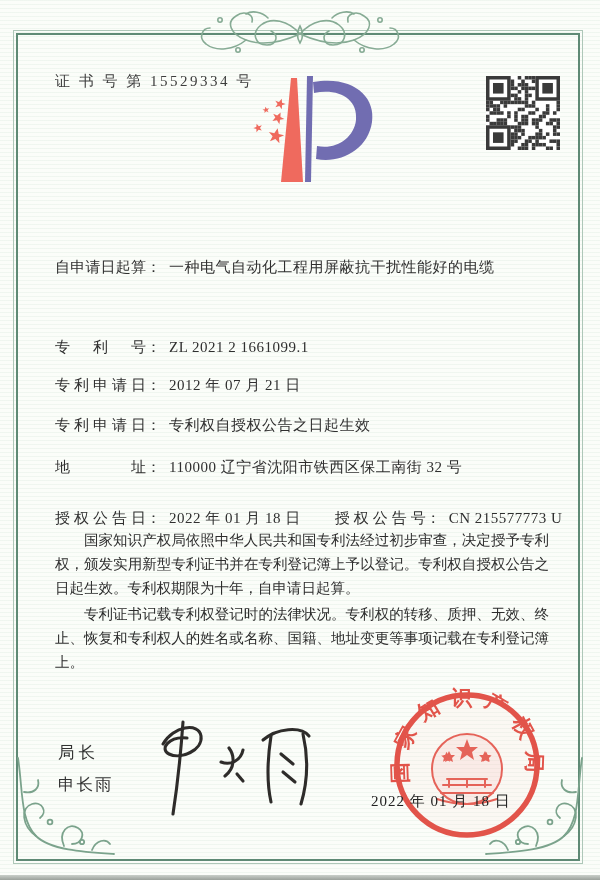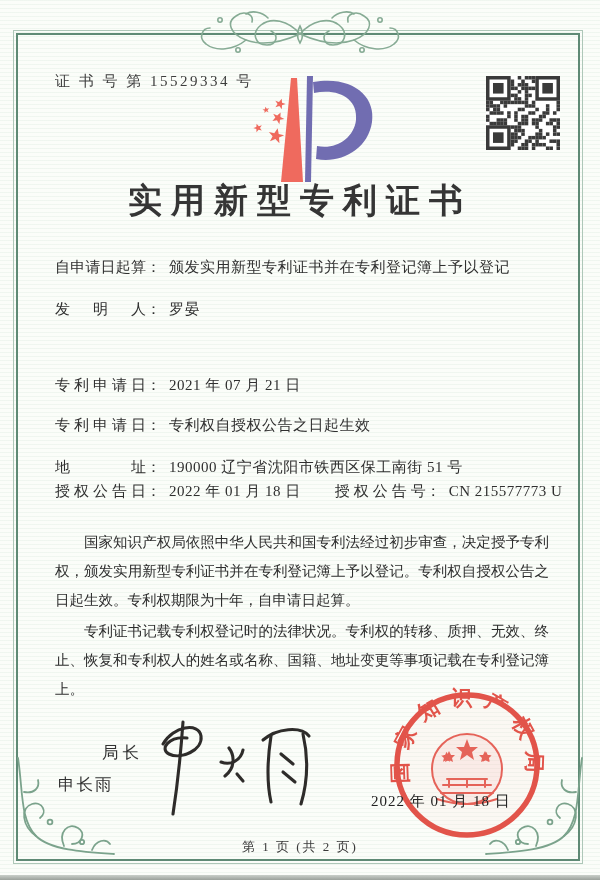--- a/index.html
+++ b/index.html
@@ -20,24 +20,24 @@
   .qr{position:absolute; left:486px; top:76px;}
   .logo{position:absolute; left:232px; top:70px;}
   .title{position:absolute; left:0; right:0; top:178px; text-align:center; font-size:34px; font-weight:600; letter-spacing:9px; color:#353535;}
 
   .frow{position:absolute; left:55px; width:500px; font-size:15px; white-space:nowrap; color:#2f2f2f;}
   .flabel{display:inline-block; width:91px; text-align:justify; text-align-last:justify; -moz-text-align-last:justify;}
   .fcolon{display:inline-block; margin-right:8px;}
   .fvalue{letter-spacing:0.5px;}
   .fpair2{margin-left:34px;}
 
-  .paras{position:absolute; left:55px; top:528px; width:494px; font-size:14.5px; line-height:29px; color:#2d2d2d; text-align:justify;}
+  .paras{position:absolute; left:55px; top:528px; width:494px; font-size:14.5px; line-height:24px; color:#2d2d2d; text-align:justify;}
   .paras p{margin:0 0 2px 0; text-indent:2em;}
 
-  .sig-title{position:absolute; left:58px; top:742px; font-size:16.5px; letter-spacing:4px; color:#333;margin-left:44px;}
+  .sig-title{position:absolute; left:58px; top:742px; font-size:16.5px; letter-spacing:4px; color:#333;}
   .sig-name{position:absolute; left:58px; top:774px; font-size:16.5px; letter-spacing:2px; color:#333;}
   .sig-script{position:absolute; left:125px; top:710px;}
 
   .seal{position:absolute; left:389px; top:687px;}
   .seal-date{position:absolute; left:371px; top:792px; font-size:15px; letter-spacing:1px; color:#222; white-space:nowrap;}
 
   .footer{position:absolute; left:0; right:0; top:838px; text-align:center; font-size:13px; letter-spacing:2px; color:#3a3a3a;}
 
   .orn{position:absolute; pointer-events:none;}
   .orn-top{left:150px; top:4px;}
@@ -269,38 +269,37 @@
         </g>
       <path d="M0,0 h24 v24 h-24 Z M3.4,3.4 v17.2 h17.2 v-17.2 Z" transform="translate(0,0)"></path>
       <rect x="6.8" y="6.8" width="10.3" height="10.3"></rect>
       <path d="M48,0 h24 v24 h-24 Z M51.4,3.4 v17.2 h17.2 v-17.2 Z"></path>
       <rect x="54.8" y="6.8" width="10.3" height="10.3"></rect>
       <path d="M0,48 h24 v24 h-24 Z M3.4,51.4 v17.2 h17.2 v-17.2 Z"></path>
       <rect x="6.8" y="54.8" width="10.3" height="10.3"></rect>
     </g>
   </svg>
 
-  <div class="title">实用新型专利证书</div>
 
   <div class="frow" style="top:258px">
-    <span class="flabel">自申请日起算</span><span class="fcolon">：</span><span class="fvalue">颁发实用新型专利证书并在专利登记簿上予以登记</span>
-  </div>
-  <div class="frow" style="top:300px">
-    <span class="flabel">发明人</span><span class="fcolon">：</span><span class="fvalue">罗晏</span>
+    <span class="flabel">自申请日起算</span><span class="fcolon">：</span><span class="fvalue">一种电气自动化工程用屏蔽抗干扰性能好的电缆</span>
+  </div>
+  <div class="frow" style="top:338px">
+    <span class="flabel">专利号</span><span class="fcolon">：</span><span class="fvalue">ZL 2021 2 1661099.1</span>
   </div>
   <div class="frow" style="top:376px">
-    <span class="flabel">专利申请日</span><span class="fcolon">：</span><span class="fvalue">2021 年 07 月 21 日</span>
+    <span class="flabel">专利申请日</span><span class="fcolon">：</span><span class="fvalue">2012 年 07 月 21 日</span>
   </div>
   <div class="frow" style="top:416px">
     <span class="flabel">专利申请日</span><span class="fcolon">：</span><span class="fvalue">专利权自授权公告之日起生效</span>
   </div>
   <div class="frow" style="top:458px">
-    <span class="flabel">地址</span><span class="fcolon">：</span><span class="fvalue">190000 辽宁省沈阳市铁西区保工南街 51 号</span>
-  </div>
-  <div class="frow" style="top:482px">
+    <span class="flabel">地址</span><span class="fcolon">：</span><span class="fvalue">110000 辽宁省沈阳市铁西区保工南街 32 号</span>
+  </div>
+  <div class="frow" style="top:509px">
     <span class="flabel">授权公告日</span><span class="fcolon">：</span><span class="fvalue">2022 年 01 月 18 日</span><span class="fpair2"><span class="flabel">授权公告号</span><span class="fcolon">：</span><span class="fvalue">CN 215577773 U</span></span>
   </div>
 
   <div class="paras">
     <p>国家知识产权局依照中华人民共和国专利法经过初步审查，决定授予专利权，颁发实用新型专利证书并在专利登记簿上予以登记。专利权自授权公告之日起生效。专利权期限为十年，自申请日起算。</p>
     <p>专利证书记载专利权登记时的法律状况。专利权的转移、质押、无效、终止、恢复和专利权人的姓名或名称、国籍、地址变更等事项记载在专利登记簿上。</p>
   </div>
 
   <div class="sig-title">局长</div>
   <div class="sig-name">申长雨</div>
@@ -341,16 +340,15 @@
           <path d="M54,98 h48"></path>
           <path d="M60,92 v8 M78,92 v8 M96,92 v8"></path>
           <path d="M52,106 h52"></path>
           <path d="M48,112 Q78,122 108,112"></path>
         </g>
       </g>
     </g>
   </svg>
   <div class="seal-date">2022 年 01 月 18 日</div>
 
-  <div class="footer">第 1 页 (共 2 页)</div>
 
   <div class="edge-shadow"></div>
 </div>
 
 </body></html>

